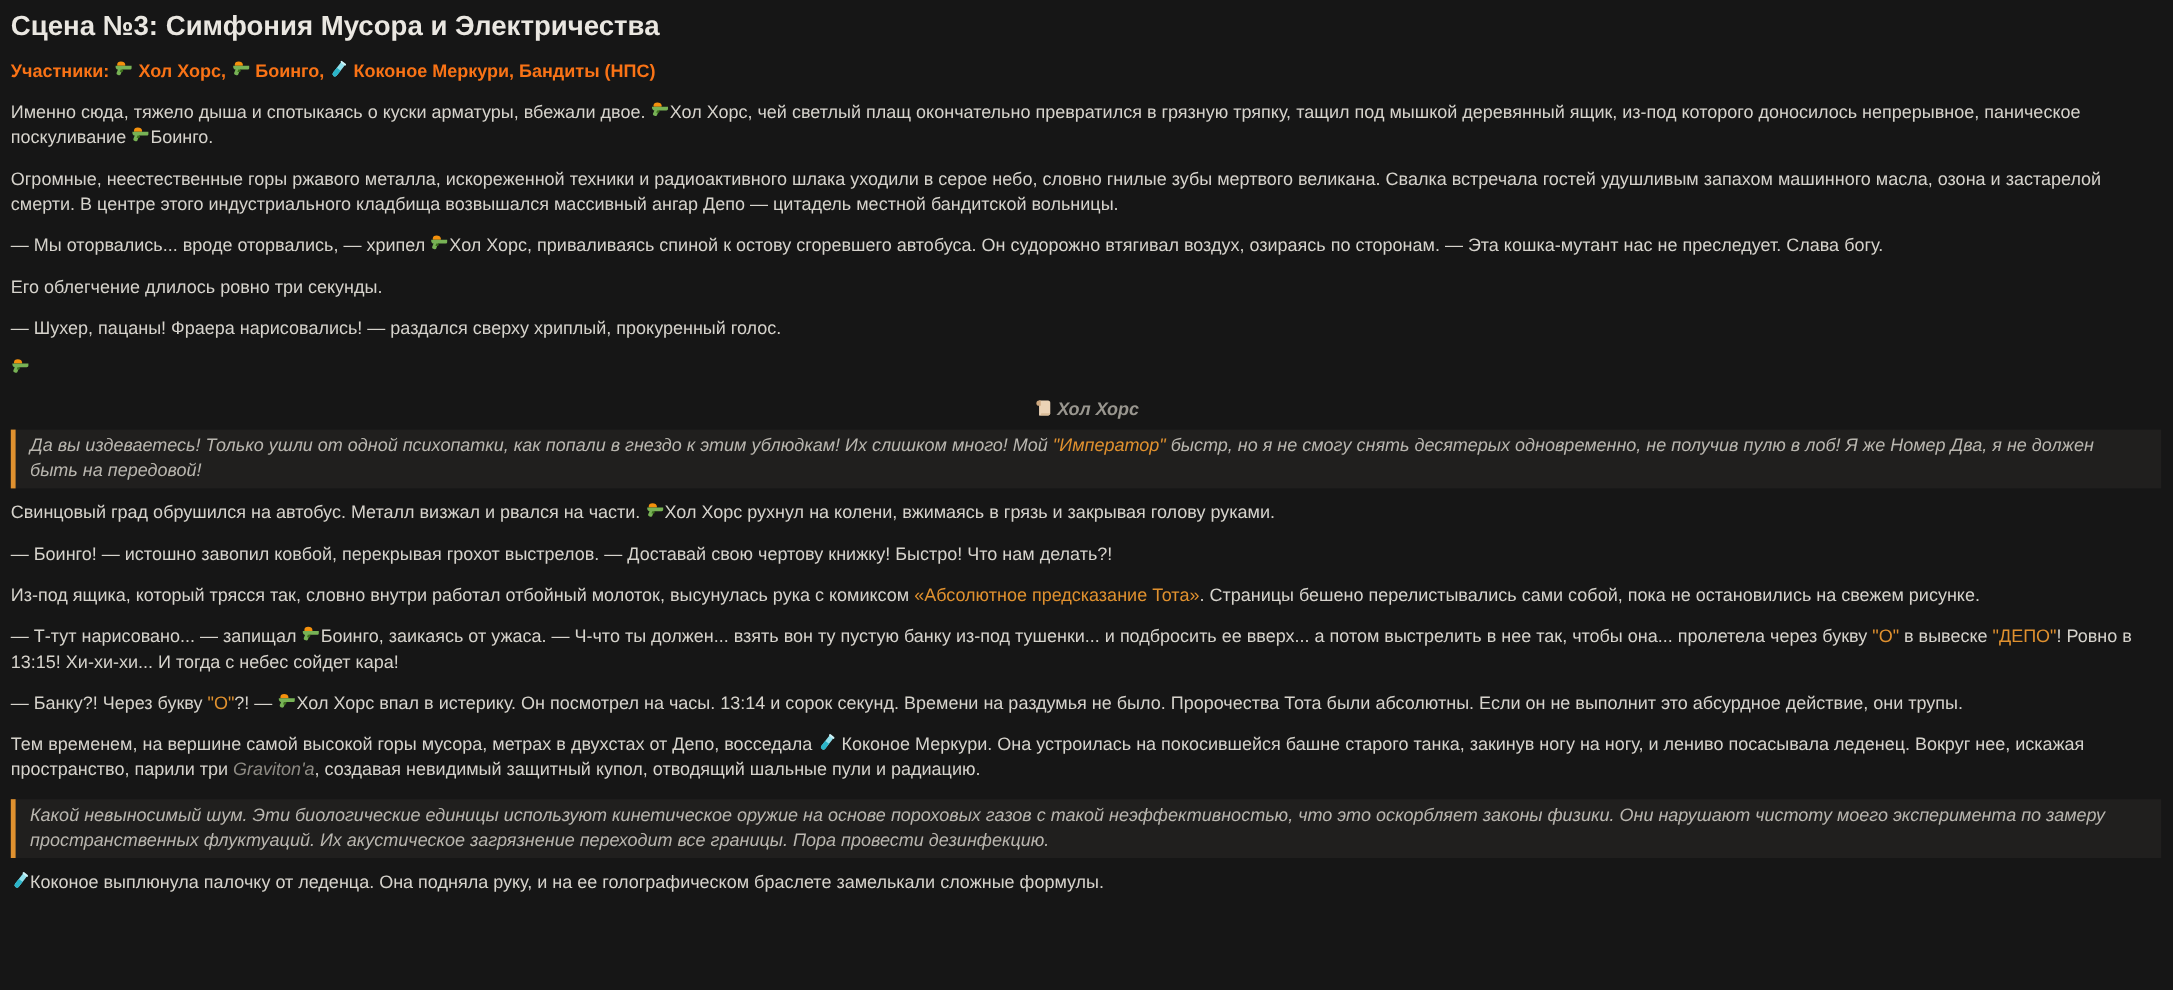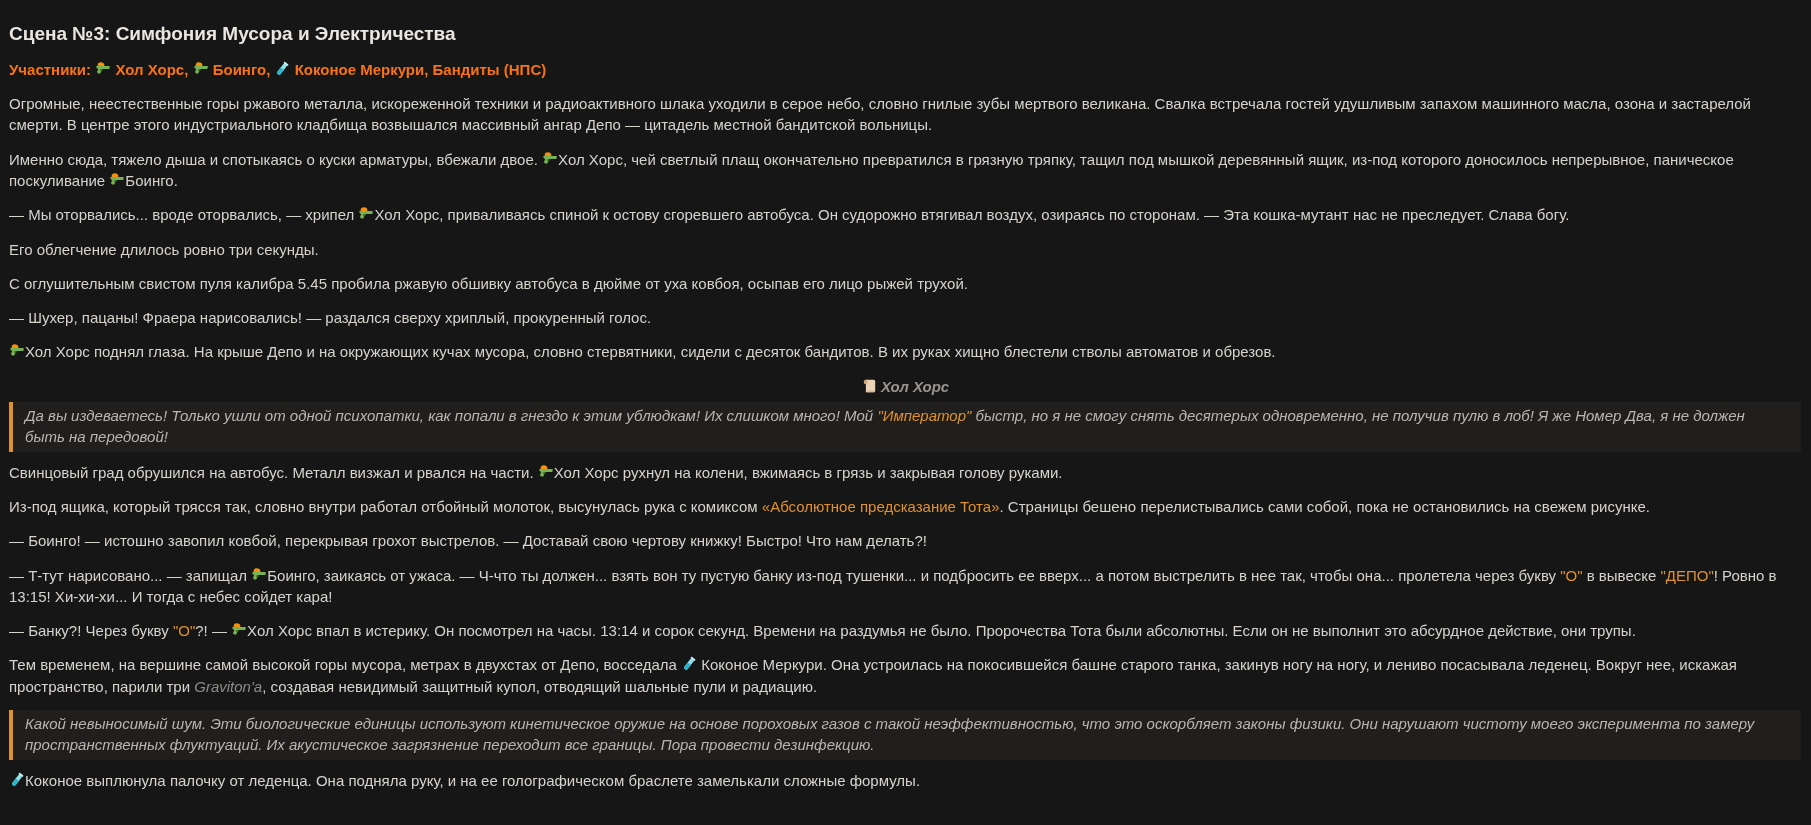--- a/index.html
+++ b/index.html
@@ -16,22 +16,22 @@
   html,body{margin:0;padding:0;}
   body{
     width:1811px;height:825px;overflow:hidden;
     background:var(--bg);
     color:var(--text);
     font-family:"Liberation Sans","DejaVu Sans",sans-serif;
     font-size:15px;line-height:1.42;
   }
   main{padding:6px 10px 8px 9px;}
   h1{
-    font-size:19px;line-height:1.25;font-weight:700;
-    color:var(--title);margin:16px 0 13px;
+    font-size:23px;line-height:1.25;font-weight:700;
+    color:var(--title);margin:1px 0 13px;
   }
   .participants{font-weight:700;color:#f97316;margin:0 0 13px;}
   p.para{margin:0 0 13px;}
   .speaker{
     text-align:center;font-style:italic;color:var(--speaker);
     margin:1px 0 5px;
     font-weight:bold;
   }
   blockquote.quote{
     margin:0 0 10px;
@@ -62,56 +62,55 @@
             <path fill="#F4900C" d="M13 3c4.5 0 8 2.2 8 5.5V11H6V8.5C6 5.2 8.5 3 13 3z"></path>
             <path fill="#77B255" d="M33 11v4c0 1.7-1.3 3-3 3H15.8l-3.2 8.6c-.6 1.6-2.3 2.4-3.9 1.8l-2-.7c-1.6-.6-2.4-2.3-1.8-3.9L7.4 18C4.9 17.7 3 15.6 3 13v-2h30z"></path>
             <path fill="#3E721D" d="M12.5 18h5.2l-1.6 4.5h-5.2z"></path>
           </svg></span><span> Боинго, </span><span class="icon"><svg viewBox="0 0 36 36">
             <g transform="rotate(38 18 18)">
               <rect x="13.5" y="2" width="9" height="31" rx="4.5" fill="#8FE0EC"></rect>
               <path fill="#2BB4C8" d="M13.5 17h9v11.5a4.5 4.5 0 0 1-9 0V17z"></path>
               <rect x="12" y="1" width="12" height="4" rx="2" fill="#CCF2F7"></rect>
             </g>
           </svg></span><span> Коконое Меркури, Бандиты (НПС)</span></div>
-      <p class="para"><span>Огромные, неестественные горы ржавого металла, искореженной техники и радиоактивного шлака уходили в серое небо, словно гнилые зубы мертвого великана. Свалка встречала гостей удушливым запахом машинного масла, озона и застарелой смерти. В центре этого индустриального кладбища возвышался массивный ангар Депо — цитадель местной бандитской вольницы.</span></p>
       <p class="para"><span>Именно сюда, тяжело дыша и спотыкаясь о куски арматуры, вбежали двое. </span><span class="icon"><svg viewBox="0 0 36 36">
             <path fill="#F4900C" d="M13 3c4.5 0 8 2.2 8 5.5V11H6V8.5C6 5.2 8.5 3 13 3z"></path>
             <path fill="#77B255" d="M33 11v4c0 1.7-1.3 3-3 3H15.8l-3.2 8.6c-.6 1.6-2.3 2.4-3.9 1.8l-2-.7c-1.6-.6-2.4-2.3-1.8-3.9L7.4 18C4.9 17.7 3 15.6 3 13v-2h30z"></path>
             <path fill="#3E721D" d="M12.5 18h5.2l-1.6 4.5h-5.2z"></path>
           </svg></span><span>Хол Хорс, чей светлый плащ окончательно превратился в грязную тряпку, тащил под мышкой деревянный ящик, из-под которого доносилось непрерывное, паническое поскуливание </span><span class="icon"><svg viewBox="0 0 36 36">
             <path fill="#F4900C" d="M13 3c4.5 0 8 2.2 8 5.5V11H6V8.5C6 5.2 8.5 3 13 3z"></path>
             <path fill="#77B255" d="M33 11v4c0 1.7-1.3 3-3 3H15.8l-3.2 8.6c-.6 1.6-2.3 2.4-3.9 1.8l-2-.7c-1.6-.6-2.4-2.3-1.8-3.9L7.4 18C4.9 17.7 3 15.6 3 13v-2h30z"></path>
             <path fill="#3E721D" d="M12.5 18h5.2l-1.6 4.5h-5.2z"></path>
           </svg></span><span>Боинго.</span></p>
+      <p class="para"><span>Огромные, неестественные горы ржавого металла, искореженной техники и радиоактивного шлака уходили в серое небо, словно гнилые зубы мертвого великана. Свалка встречала гостей удушливым запахом машинного масла, озона и застарелой смерти. В центре этого индустриального кладбища возвышался массивный ангар Депо — цитадель местной бандитской вольницы.</span></p>
       <p class="para"><span>— Мы оторвались... вроде оторвались, — хрипел </span><span class="icon"><svg viewBox="0 0 36 36">
             <path fill="#F4900C" d="M13 3c4.5 0 8 2.2 8 5.5V11H6V8.5C6 5.2 8.5 3 13 3z"></path>
             <path fill="#77B255" d="M33 11v4c0 1.7-1.3 3-3 3H15.8l-3.2 8.6c-.6 1.6-2.3 2.4-3.9 1.8l-2-.7c-1.6-.6-2.4-2.3-1.8-3.9L7.4 18C4.9 17.7 3 15.6 3 13v-2h30z"></path>
             <path fill="#3E721D" d="M12.5 18h5.2l-1.6 4.5h-5.2z"></path>
           </svg></span><span>Хол Хорс, приваливаясь спиной к остову сгоревшего автобуса. Он судорожно втягивал воздух, озираясь по сторонам. — Эта кошка-мутант нас не преследует. Слава богу.</span></p>
       <p class="para"><span>Его облегчение длилось ровно три секунды.</span></p>
-      <p class="para"><span>С оглушительным свистом пуля калибра 5.45 пробила ржавую обшивку автобуса в дюйме от уха ковбоя, осыпав его лицо рыжей трухой.</span></p>
       <p class="para"><span>— Шухер, пацаны! Фраера нарисовались! — раздался сверху хриплый, прокуренный голос.</span></p>
       <p class="para"><span class="icon"><svg viewBox="0 0 36 36">
             <path fill="#F4900C" d="M13 3c4.5 0 8 2.2 8 5.5V11H6V8.5C6 5.2 8.5 3 13 3z"></path>
             <path fill="#77B255" d="M33 11v4c0 1.7-1.3 3-3 3H15.8l-3.2 8.6c-.6 1.6-2.3 2.4-3.9 1.8l-2-.7c-1.6-.6-2.4-2.3-1.8-3.9L7.4 18C4.9 17.7 3 15.6 3 13v-2h30z"></path>
             <path fill="#3E721D" d="M12.5 18h5.2l-1.6 4.5h-5.2z"></path>
-          </svg></span><span>Хол Хорс поднял глаза. На крыше Депо и на окружающих кучах мусора, словно стервятники, сидели с десяток бандитов. В их руках хищно блестели стволы автоматов и обрезов.</span></p>
+          </svg></span></p>
       <div class="speaker"><span class="icon"><svg viewBox="0 0 36 36">
             <path fill="#EBD3B6" d="M11 4h17c2.2 0 4 1.8 4 4v20c0 2.2-1.8 4-4 4H11V4z"></path>
             <path fill="#CDA77E" d="M11 4a5 5 0 0 0 0 10h3V4h-3z"></path>
             <path fill="#D9BC98" d="M26 28h6c0 2.2-1.8 4-4 4H11c3 0 4-1.8 4-4h11z"></path>
           </svg></span><span> Хол Хорс</span></div>
       <blockquote class="quote"><span>Да вы издеваетесь! Только ушли от одной психопатки, как попали в гнездо к этим ублюдкам! Их слишком много! Мой </span><span class="accent">"Император"</span><span> быстр, но я не смогу снять десятерых одновременно, не получив пулю в лоб! Я же Номер Два, я не должен быть на передовой!</span></blockquote>
       <p class="para"><span>Свинцовый град обрушился на автобус. Металл визжал и рвался на части. </span><span class="icon"><svg viewBox="0 0 36 36">
             <path fill="#F4900C" d="M13 3c4.5 0 8 2.2 8 5.5V11H6V8.5C6 5.2 8.5 3 13 3z"></path>
             <path fill="#77B255" d="M33 11v4c0 1.7-1.3 3-3 3H15.8l-3.2 8.6c-.6 1.6-2.3 2.4-3.9 1.8l-2-.7c-1.6-.6-2.4-2.3-1.8-3.9L7.4 18C4.9 17.7 3 15.6 3 13v-2h30z"></path>
             <path fill="#3E721D" d="M12.5 18h5.2l-1.6 4.5h-5.2z"></path>
           </svg></span><span>Хол Хорс рухнул на колени, вжимаясь в грязь и закрывая голову руками.</span></p>
+      <p class="para"><span>— Боинго! — истошно завопил ковбой, перекрывая грохот выстрелов. — Доставай свою чертову книжку! Быстро! Что нам делать?!</span></p>
       <p class="para"><span>Из-под ящика, который трясся так, словно внутри работал отбойный молоток, высунулась рука с комиксом </span><span class="accent">«Абсолютное предсказание Тота»</span><span>. Страницы бешено перелистывались сами собой, пока не остановились на свежем рисунке.</span></p>
-      <p class="para"><span>— Боинго! — истошно завопил ковбой, перекрывая грохот выстрелов. — Доставай свою чертову книжку! Быстро! Что нам делать?!</span></p>
       <p class="para"><span>— Т-тут нарисовано... — запищал </span><span class="icon"><svg viewBox="0 0 36 36">
             <path fill="#F4900C" d="M13 3c4.5 0 8 2.2 8 5.5V11H6V8.5C6 5.2 8.5 3 13 3z"></path>
             <path fill="#77B255" d="M33 11v4c0 1.7-1.3 3-3 3H15.8l-3.2 8.6c-.6 1.6-2.3 2.4-3.9 1.8l-2-.7c-1.6-.6-2.4-2.3-1.8-3.9L7.4 18C4.9 17.7 3 15.6 3 13v-2h30z"></path>
             <path fill="#3E721D" d="M12.5 18h5.2l-1.6 4.5h-5.2z"></path>
           </svg></span><span>Боинго, заикаясь от ужаса. — Ч-что ты должен... взять вон ту пустую банку из-под тушенки... и подбросить ее вверх... а потом выстрелить в нее так, чтобы она... пролетела через букву </span><span class="accent">"О"</span><span> в вывеске </span><span class="accent">"ДЕПО"</span><span>! Ровно в 13:15! Хи-хи-хи... И тогда с небес сойдет кара!</span></p>
       <p class="para"><span>— Банку?! Через букву </span><span class="accent">"О"</span><span>?! — </span><span class="icon"><svg viewBox="0 0 36 36">
             <path fill="#F4900C" d="M13 3c4.5 0 8 2.2 8 5.5V11H6V8.5C6 5.2 8.5 3 13 3z"></path>
             <path fill="#77B255" d="M33 11v4c0 1.7-1.3 3-3 3H15.8l-3.2 8.6c-.6 1.6-2.3 2.4-3.9 1.8l-2-.7c-1.6-.6-2.4-2.3-1.8-3.9L7.4 18C4.9 17.7 3 15.6 3 13v-2h30z"></path>
             <path fill="#3E721D" d="M12.5 18h5.2l-1.6 4.5h-5.2z"></path>
           </svg></span><span>Хол Хорс впал в истерику. Он посмотрел на часы. 13:14 и сорок секунд. Времени на раздумья не было. Пророчества Тота были абсолютны. Если он не выполнит это абсурдное действие, они трупы.</span></p>

